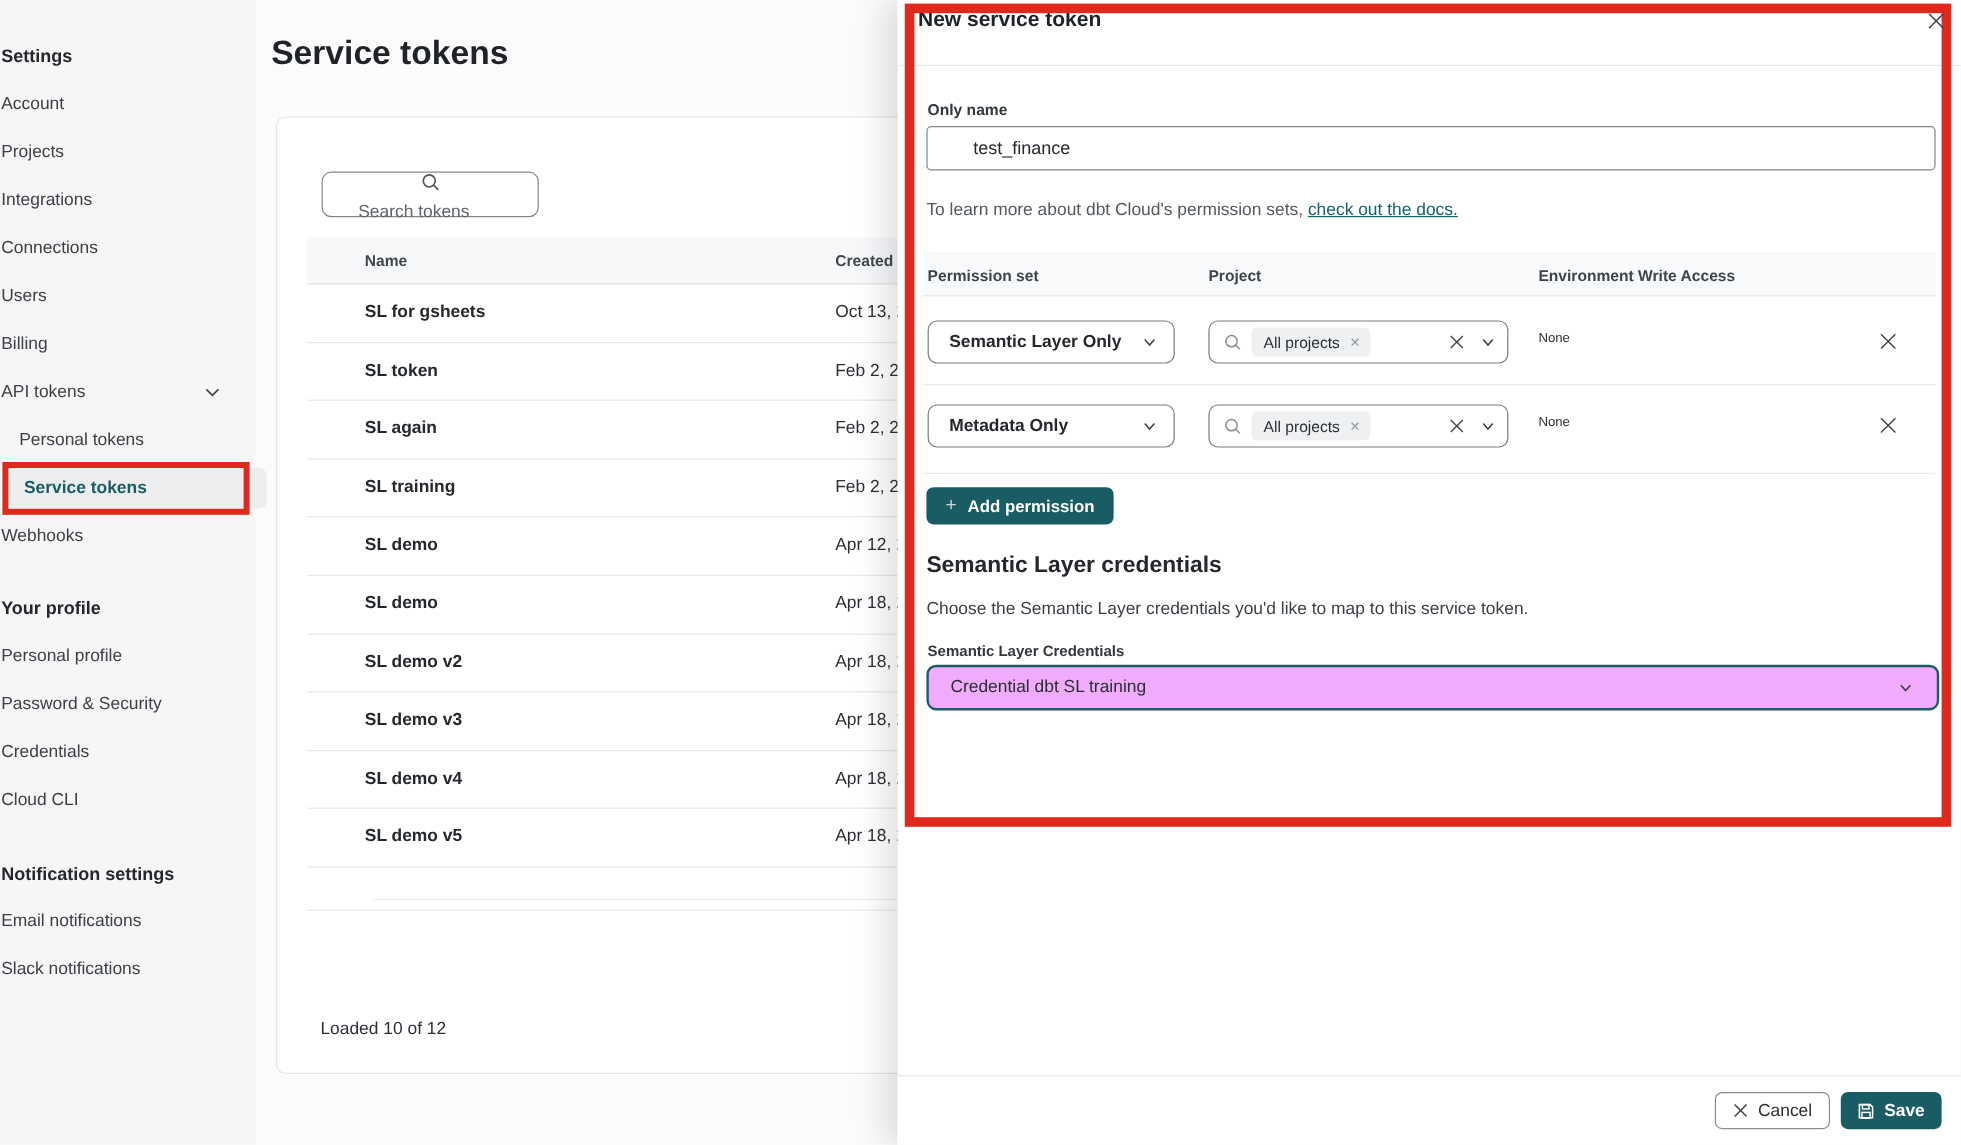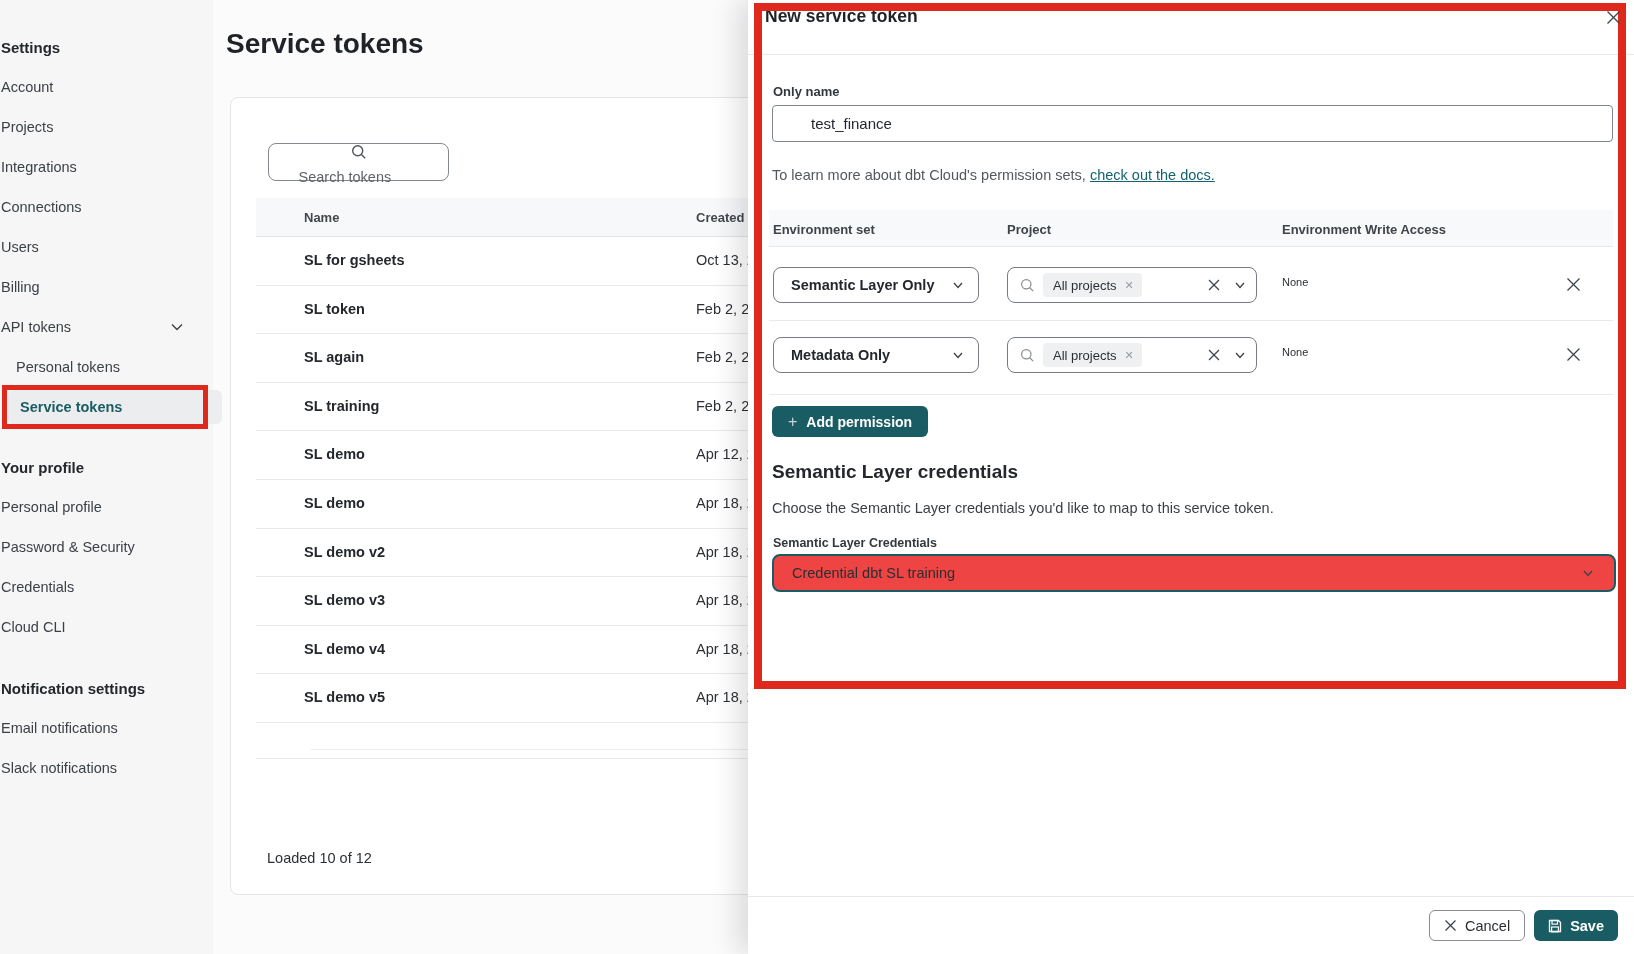--- a/index.html
+++ b/index.html
@@ -66,21 +66,21 @@
   .combo-right{margin-left:auto;display:flex;align-items:center;gap:13px;}
   .none-val{position:absolute;left:534px;font-size:11px;color:#2c3036;margin-top:9px;}
   .row-remove{position:absolute;left:812px;width:26px;height:26px;margin-top:4px;display:flex;align-items:center;justify-content:center;cursor:pointer;}
   .perm-divider{position:absolute;left:21px;width:844px;border-bottom:1px solid #e9eaeb;}
   .div1{top:320px;} .div2{top:394px;}
   .add-btn{position:absolute;left:24px;top:406px;height:31px;display:inline-flex;align-items:center;gap:9px;padding:0 16px;background:var(--accent-teal);color:#fff;font-size:14px;font-weight:bold;border:none;border-radius:6px;cursor:pointer;font-family:inherit;}
   .add-btn .plus{color:rgba(255,255,255,.75);font-size:16px;font-weight:normal;}
   .cred-heading{position:absolute;left:24px;top:461px;font-size:19px;font-weight:bold;color:#24282d;}
   .cred-desc{position:absolute;left:24px;top:500px;font-size:14.5px;color:#3a3f45;}
   .cred-label{top:536px;font-size:12.5px;}
-  .cred-select{position:absolute;left:24px;top:554px;width:844px;height:38px;border:2px solid var(--accent-teal);border-radius:8px;background:#ef4444;display:flex;align-items:center;justify-content:space-between;padding:0 20px 0 18px;font-size:14.5px;color:#2a2e33;cursor:pointer;}
+  .cred-select{position:absolute;left:24px;top:554px;width:844px;height:38px;border:2px solid var(--accent-teal);border-radius:8px;background:#f0abfc;display:flex;align-items:center;justify-content:space-between;padding:0 20px 0 18px;font-size:14.5px;color:#2a2e33;cursor:pointer;}
   .drawer-footer{position:absolute;left:0;right:0;bottom:0;height:58px;border-top:1px solid #e7e8ea;background:#fff;display:flex;align-items:center;justify-content:flex-end;gap:9px;padding:0 16px;}
   .btn{height:31px;display:inline-flex;align-items:center;gap:8px;border-radius:6px;font-size:14.5px;font-family:inherit;cursor:pointer;}
   .btn-cancel{background:#fff;border:1px solid #878d93;color:#2a2e33;padding:0 14px;}
   .btn-save{background:var(--accent-teal);border:none;color:#fff;font-weight:bold;padding:0 14px;}
   svg{display:block;}
 </style>
 </head>
 <body>
 
 <aside class="sidebar">
@@ -112,20 +112,23 @@
     </span>
   </div>
   <div class="nav-row nav-indent">
       <span>Personal tokens</span>
     </div>
   <div class="nav-row nav-active">
     <span class="pill"></span>
     <span class="red-box"></span>
     <span class="lbl">Service tokens</span>
   </div>
+  <div class="nav-row">
+      <span>Webhooks</span>
+    </div>
 
   <div class="nav-row nav-heading nav-gap1">Your profile</div>
   <div class="nav-row">
       <span>Personal profile</span>
     </div>
   <div class="nav-row">
       <span>Password &amp; Security</span>
     </div>
   <div class="nav-row">
       <span>Credentials</span>
@@ -222,21 +225,21 @@
   </div>
 
   <span class="field-label token-label">Only name</span>
   <input class="token-input" readonly="" value="test_finance" style="">
 
   <div class="help-line">
     <span>To learn more about dbt Cloud's permission sets, </span><a>check out the docs.</a>
   </div>
 
   <div class="perm-head"></div>
-  <span class="perm-col col-set">Environment set</span>
+  <span class="perm-col col-set">Permission set</span>
   <span class="perm-col col-project">Project</span>
   <span class="perm-col col-env">Environment Write Access</span>
 
   <div class="row1">
     <div class="select perm-select abs-top" style="top:267px">
       <span>Semantic Layer Only</span>
       <svg width="12" height="12" viewBox="0 0 12 12">
           <polyline points="2,4 6,8.5 10,4" fill="none" stroke="#3c4147" stroke-width="1.3"></polyline>
         </svg>
     </div>

